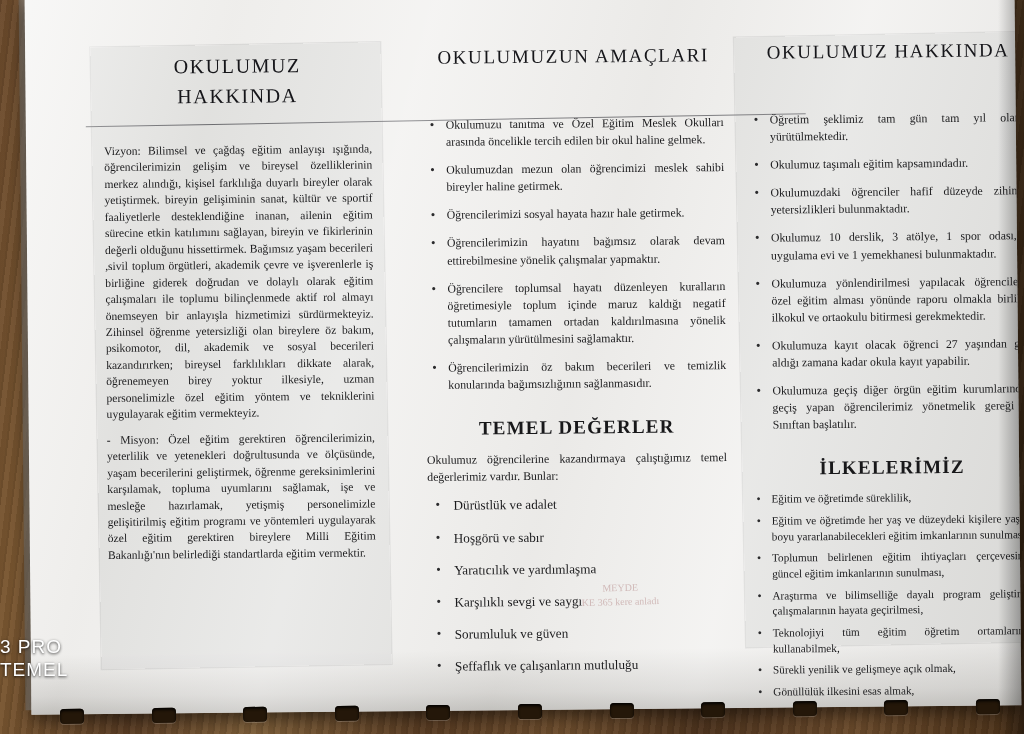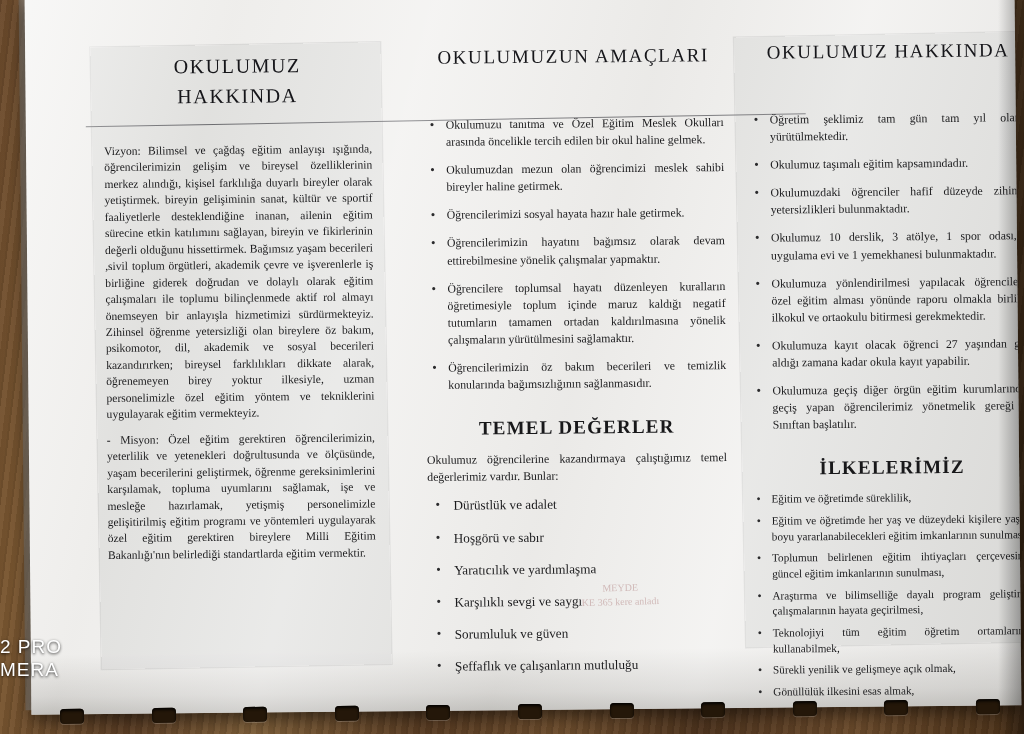--- a/index.html
+++ b/index.html
@@ -313,18 +313,18 @@
     <div class="hole"></div>
     <div class="hole"></div>
     <div class="hole"></div>
     <div class="hole"></div>
     <div class="hole"></div>
     <div class="hole"></div>
     <div class="hole"></div>
   </div>
 
   <div class="cam-wm">
-    <div>2 PRO</div>
-    <div>MERA</div>
+    <div>3 PRO</div>
+    <div>TEMEL</div>
   </div>
 
   <div class="shadow-r"></div>
 </div>
 
 </body></html>

